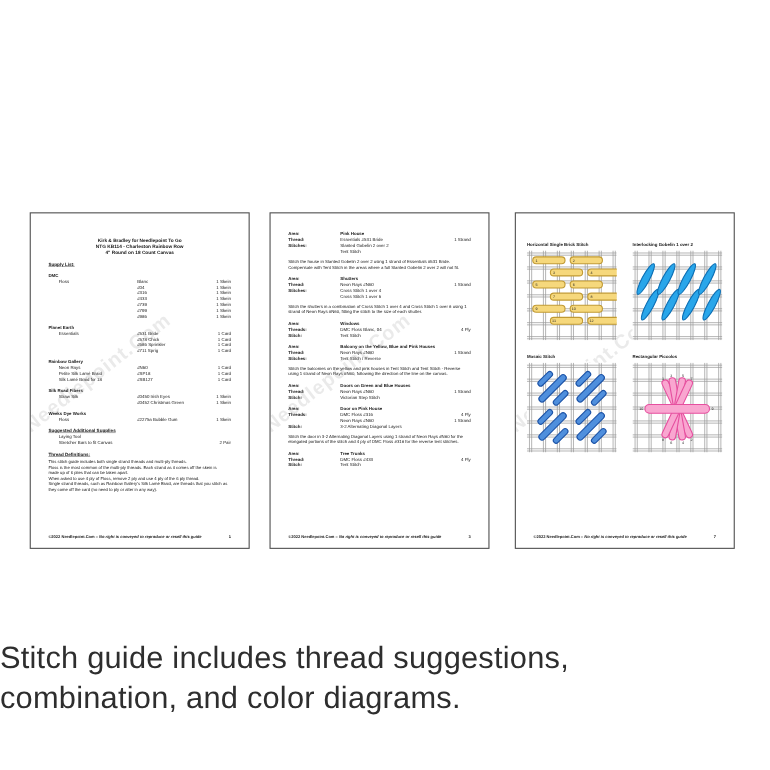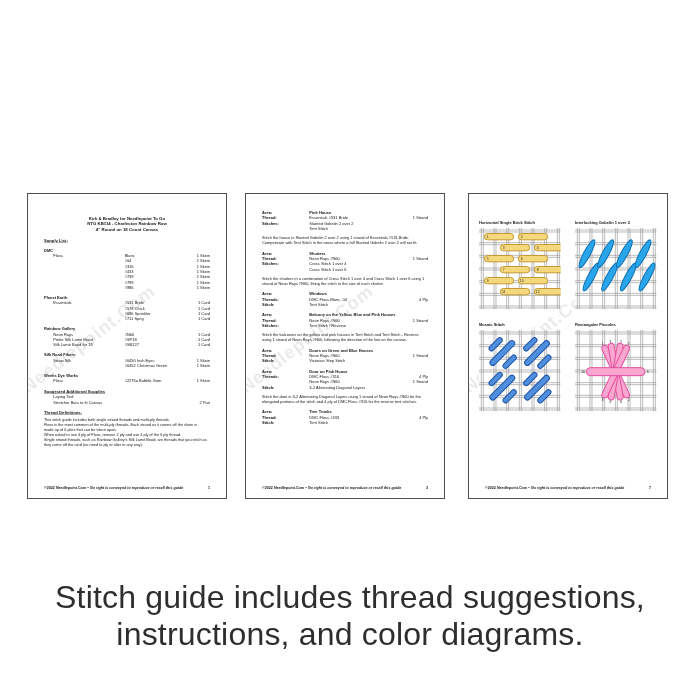--- a/index.html
+++ b/index.html
@@ -51,22 +51,22 @@
   .blk .b-val{flex:1;}
   .blk .b-val.area{font-weight:bold;}
   .blk .b-qty{width:80px;flex:none;text-align:right;}
   .blk .bpara{font-size:11.8px;line-height:15px;margin-top:13px;}
   
   .dcell{position:absolute;width:252px;}
   .dtitle{font-weight:bold;font-size:12px;line-height:14px;margin-bottom:9px;}
   .dcell svg{display:block;background:#ffffff;}
   
   .caption{
-    position:absolute;left:0;right:0;top:579px;text-align:center;
-    font-size:32px;line-height:37px;color:#2e2e2e;font-weight:500;
+    position:absolute;left:0;right:0;top:579px;text-align:left;
+    font-size:28px;line-height:37px;color:#2e2e2e;font-weight:500;
     letter-spacing:0.2px;
   }
 </style>
 </head>
 <body>
 
 <div class="stage">
 
   <div class="page" id="page1">
     <div class="page-inner">
@@ -548,15 +548,15 @@
         </div>
       <div class="pfooter">
         <span class="f-text"><span class="f-bold">©2022 Needlepoint.Com</span><span class="f-rest"> – No right is conveyed to reproduce or resell this guide</span></span>
         <span class="f-num">7</span>
       </div>
     </div>
   </div>
 
   <div class="caption">
     <div>Stitch guide includes thread suggestions,</div>
-    <div>instructions, and color diagrams.</div>
+    <div>combination, and color diagrams.</div>
   </div>
 </div>
 
 </body></html>

